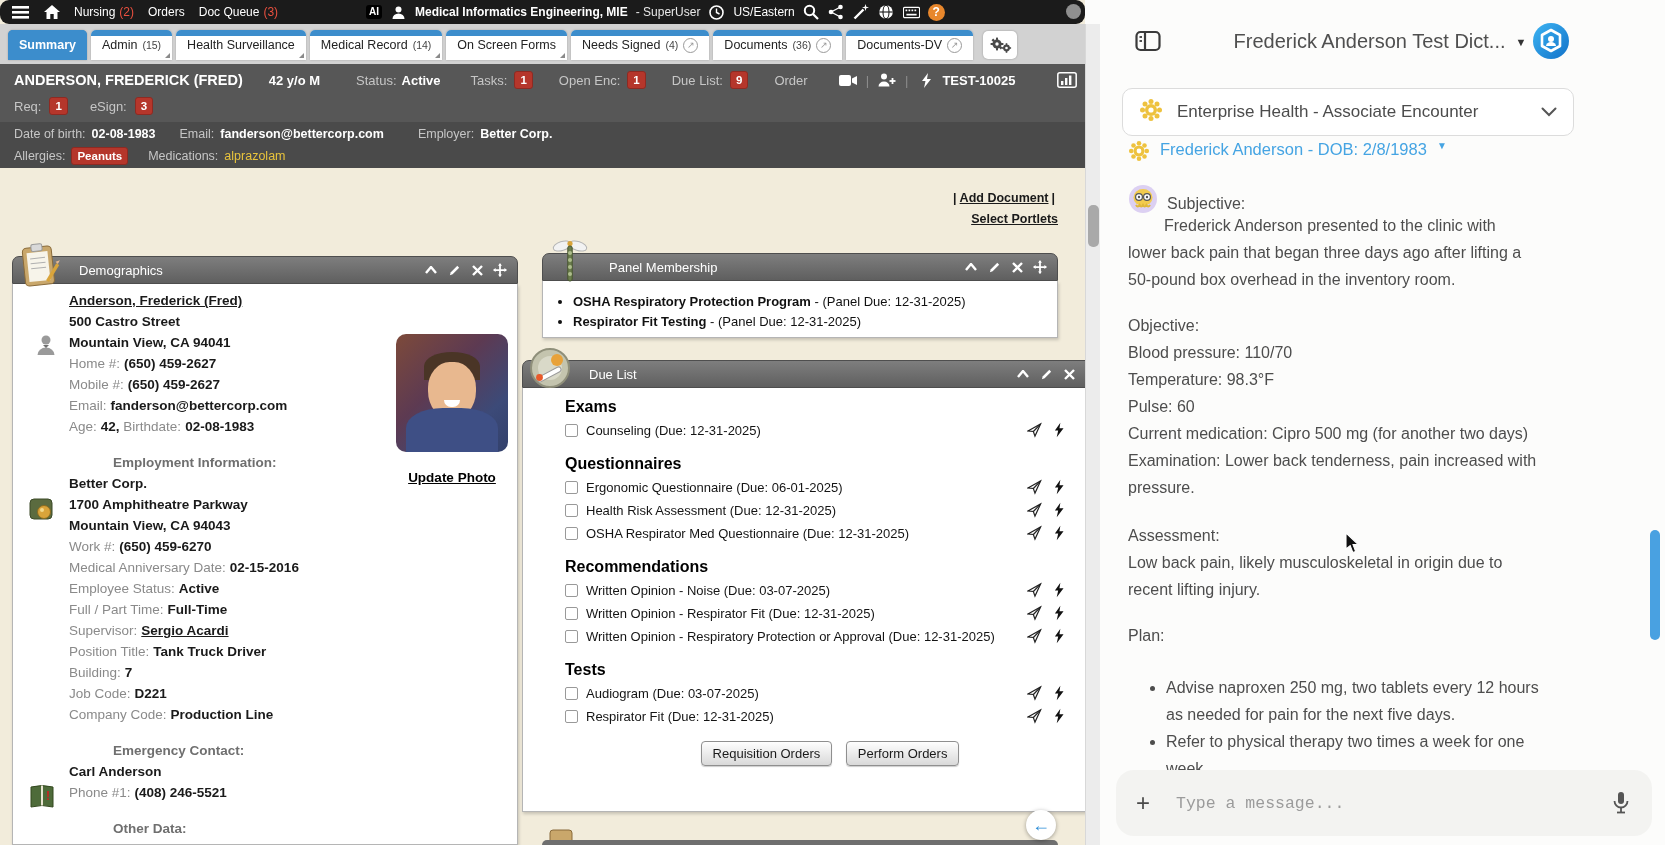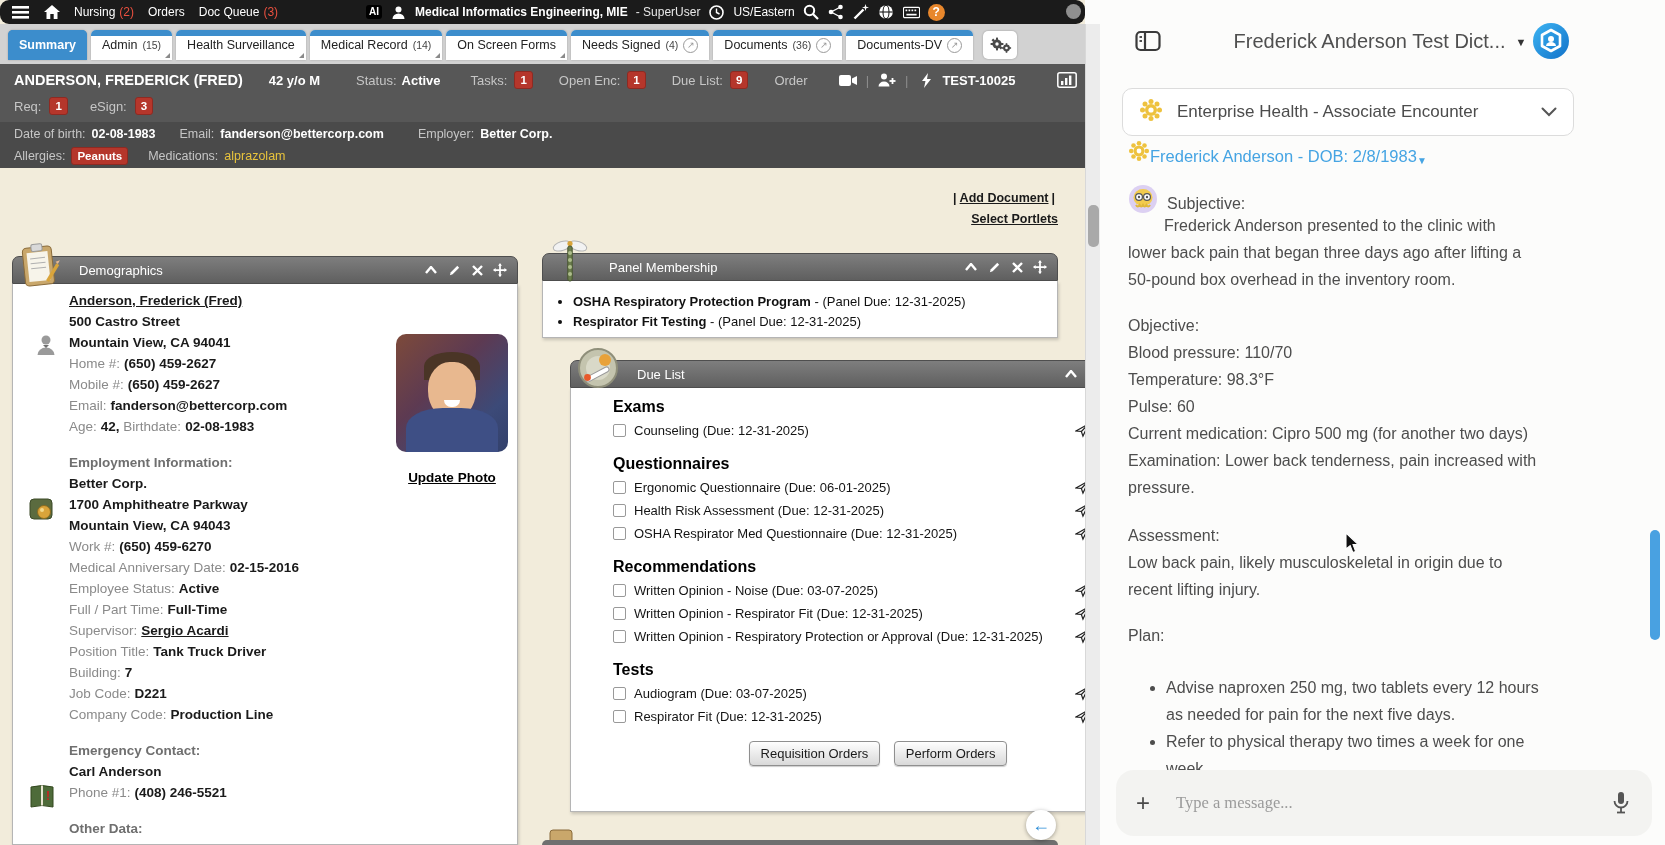--- a/index.html
+++ b/index.html
@@ -64,21 +64,21 @@
   .p-body { position:absolute; left:0; top:42px; right:0; bottom:0; background:#fff; border:1px solid #b5b5b5; border-top:none; box-shadow:1px 2px 3px rgba(0,0,0,.18); }
   .p-icon { position:absolute; left:4px; top:0; z-index:3; }
 
   
   .demo-body { padding:6px 10px 0 56px; font-size:13.5px; color:#1a1a1a; }
   .d-row { line-height:21px; white-space:nowrap; }
   .d-lab { color:#8a8a8a; }
   .d-val { color:#1a1a1a; font-weight:bold; margin-left:4px; }
   .d-bold { font-weight:bold; }
   .d-link { font-weight:bold; text-decoration:underline; cursor:pointer; }
-  .d-head { color:#6f6f6f; font-weight:bold; margin-top:15px; line-height:21px; }
+  .d-head { color:#6f6f6f; font-weight:bold; margin-top:15px; line-height:21px;margin-left:44px; }
   .photo { position:absolute; left:383px; top:50px; width:112px; height:118px; border-radius:10px; overflow:hidden; background:linear-gradient(135deg,#7d4a3a 0%,#5d3a52 40%,#3c4a78 75%,#32406b 100%); }
   .photo .face { position:absolute; left:32px; top:28px; width:48px; height:58px; border-radius:45% 45% 50% 50%; background:#e8b88f; }
   .photo .hair { position:absolute; left:28px; top:18px; width:56px; height:28px; border-radius:50% 50% 0 0; background:#4a3526; }
   .photo .body { position:absolute; left:10px; top:74px; width:92px; height:50px; border-radius:40% 40% 0 0; background:#3e4f85; }
   .photo .smile { position:absolute; left:48px; top:66px; width:16px; height:7px; border-radius:0 0 10px 10px; background:#fff; }
   .update-photo { position:absolute; left:383px; top:186px; width:112px; text-align:center; font-size:13.5px; font-weight:bold; text-decoration:underline; cursor:pointer; }
 
   
   .pm-body { padding:10px 12px 8px 30px; font-size:13px; color:#111; }
   .pm-body li { margin:2px 0; line-height:18px; }
@@ -109,37 +109,37 @@
   .chat { position:absolute; left:1100px; top:0; width:565px; height:845px; background:#fcfcfb; }
   .chat-toggle { position:absolute; left:35px; top:28px; width:26px; height:26px; cursor:pointer; }
   .chat-title-row { position:absolute; left:80px; top:30px; width:400px; text-align:center; font-size:20px; color:#4f4f4f; white-space:nowrap; cursor:pointer; }
   .title-caret { display:inline-block; margin-left:10px; font-size:11px; color:#333; vertical-align:2px; }
   .chat-logo { position:absolute; left:432px; top:22px; width:38px; height:38px; cursor:pointer; }
 
   .enc-box { position:absolute; left:22px; top:88px; width:452px; height:48px; background:#fff; border:1px solid #dcdcdc; border-radius:10px; display:flex; align-items:center; padding:0 16px; cursor:pointer; }
   .enc-label { font-size:17px; color:#4c4c4c; margin-left:14px; }
   .enc-chev { margin-left:auto; display:inline-flex; }
 
-  .pat-row { position:absolute; left:28px; top:140px; display:flex; align-items:flex-end; cursor:pointer; }
+  .pat-row { position:absolute; left:28px; top:140px; display:flex; align-items:flex-start; gap:10px; cursor:pointer; }
   .pat-link { font-size:16.5px; color:#45a4e3; }
   .pat-caret { color:#45a4e3; font-size:10px; }
 
   .note { position:absolute; font-size:16px; color:#4d4d4d; line-height:27px; }
   .preline { white-space:pre-line; }
   .subj-row { left:28px; top:184px; display:flex; align-items:center; gap:9px; }
   .subj-body { left:28px; top:212px; width:440px; text-indent:36px; }
   .obj { left:28px; top:312px; width:460px; }
   .assess { left:28px; top:522px; width:450px; }
   .plan-h { left:28px; top:622px; }
   .plan-list { left:28px; top:674px; width:450px; }
   .plan-list li { margin-left:38px; line-height:27px; white-space:pre-line; }
 
   .chat-input { position:absolute; left:16px; top:770px; width:536px; height:66px; background:#f3f3f1; border-radius:18px; display:flex; align-items:center; padding:0 20px; z-index:5; }
   .plus-btn { font-size:24px; color:#4a4a4a; cursor:pointer; line-height:1; }
-  .chat-input input { flex:1; border:none; outline:none; background:transparent; font-family:Liberation Serif, serif; font-size:16.5px; color:#333; margin-left:26px; }
+  .chat-input input { flex:1; border:none; outline:none; background:transparent; font-family:Liberation Mono, monospace; font-size:16.5px; color:#333; margin-left:26px; }
   .chat-input input::placeholder { color:#9b9b9b; }
   .mic { display:inline-flex; width:22px; height:24px; cursor:pointer; }
 
   .chat-sb { position:absolute; left:550px; top:530px; width:10px; height:110px; background:#49a1e1; border-radius:5px; }
 
   .cursor { position:absolute; left:1345px; top:533px; z-index:9; pointer-events:none; }
 </style>
 </head>
 <body>
 
@@ -512,21 +512,21 @@
         </span>
       </div>
       <div class="p-body">
         <ul class="pm-body">
           <li><span class="pm-name">OSHA Respiratory Protection Program</span> <span>- (Panel Due: 12-31-2025)</span></li>
           <li><span class="pm-name">Respirator Fit Testing</span> <span>- (Panel Due: 12-31-2025)</span></li>
         </ul>
       </div>
     </div>
 
-    <div class="portlet" style="left:570px; top:346px; width:588px; height:466px;">
+    <div class="portlet" style="left:522px; top:346px; width:588px; height:466px;">
       <span class="p-icon" style="left:6px">
         <svg width="44" height="44" viewBox="0 0 44 44">
             <circle cx="22" cy="22" r="19" fill="#c4c4ae" stroke="#8f8f7a" stroke-width="2"></circle>
             <circle cx="22" cy="22" r="12" fill="#d9d9c8"></circle>
             <circle cx="29" cy="14" r="6" fill="#e8a23a"></circle>
             <rect x="8" y="26" width="26" height="5" rx="2.5" transform="rotate(-28 21 28)" fill="#fff" stroke="#9a9a9a"></rect>
             <circle cx="11.5" cy="31.5" r="3.4" fill="#e85a2a"></circle>
           </svg>
       </span>
       <div class="p-head">

